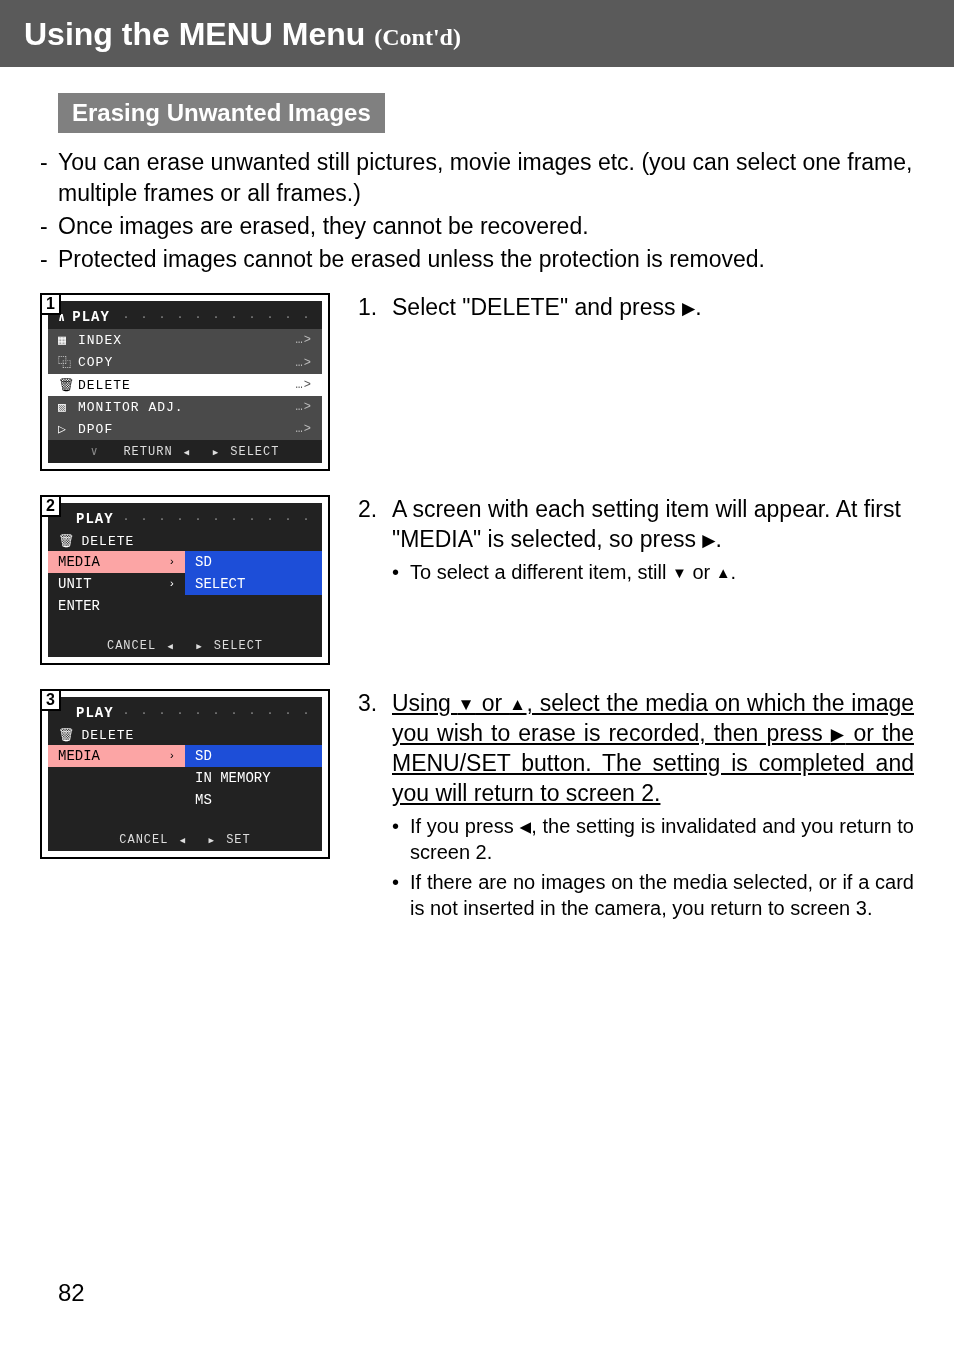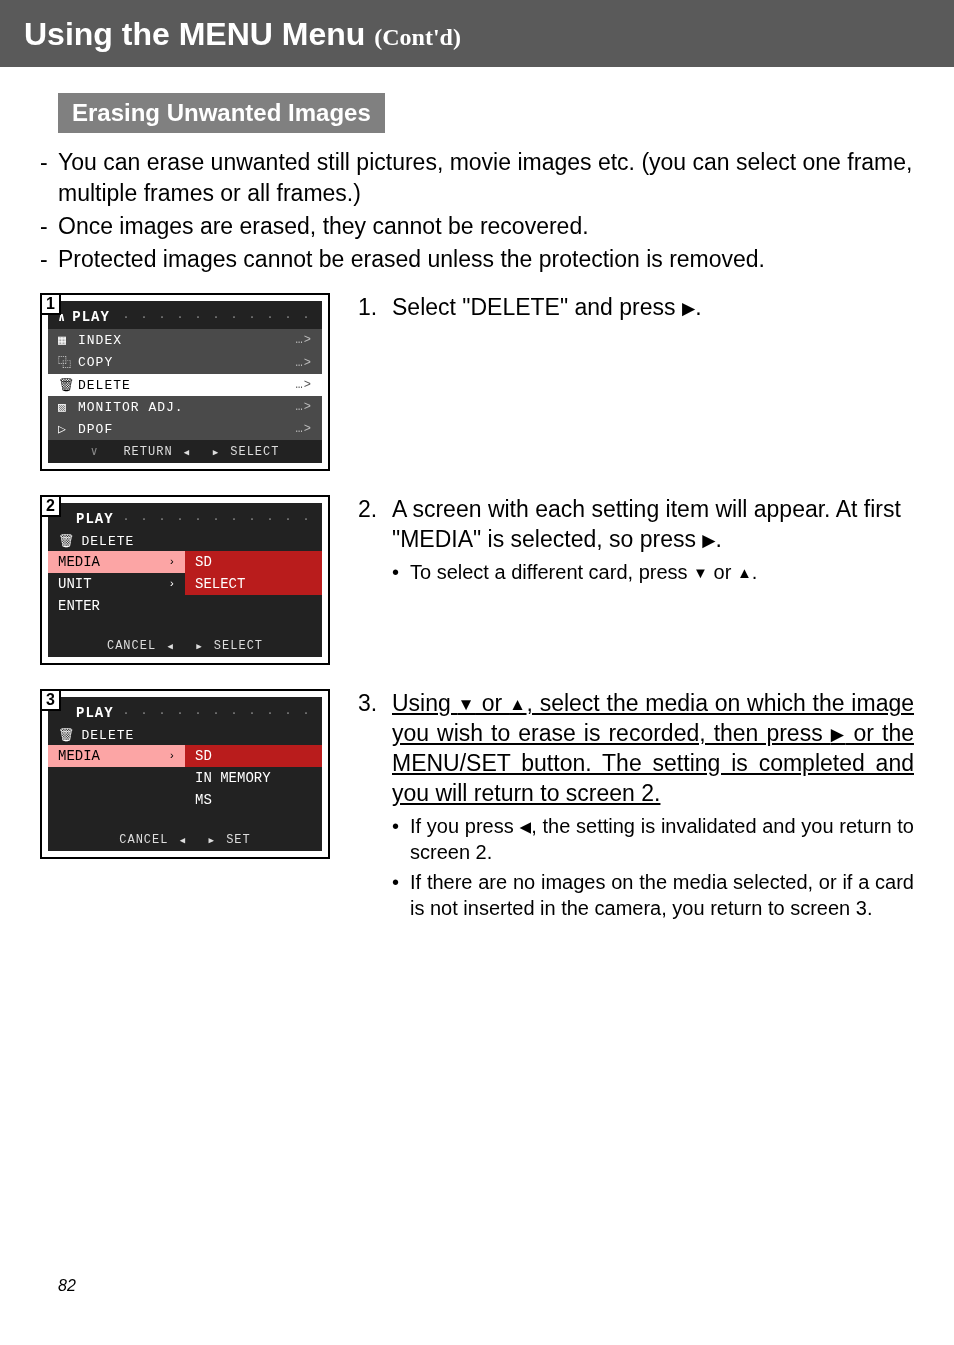--- a/index.html
+++ b/index.html
@@ -112,21 +112,21 @@
     .lcd .subhead {
       padding: 2px 10px;
       font-size: 13px;
       letter-spacing: 1px;
     }
     .lcd .subhead .ico { margin-right: 6px; }
     .lcd .two-col {
       display: flex;
     }
     .lcd .two-col .left { width: 50%; padding: 3px 10px; display:flex; align-items:center; }
-    .lcd .two-col .right { flex: 1; padding: 3px 10px; background: #b91c1c; }
+    .lcd .two-col .right { flex: 1; padding: 3px 10px; background: #1d4ed8; }
     .lcd .two-col.sel .left { background:#fca5a5; color:#000; }
     .lcd .two-col .chev { margin-left:auto; font-size:11px; }
     .lcd .two-col.noright .right { background: transparent; }
 
     .step-text { flex: 1; font-size: 23px; line-height: 1.3; }
     .step-text .num-line { display: flex; }
     .step-text .num { width: 34px; flex-shrink: 0; }
     .step-text .body { flex: 1; }
     .step-text .body.justify { text-align: justify; text-decoration: underline; }
     .step-text .bullet {
@@ -135,24 +135,23 @@
       margin-top: 4px;
     }
     .step-text .bullet .dot { width: 18px; flex-shrink: 0; }
     .step-text .bullet .btxt { flex: 1; }
     .tri-r::before { content: "▶"; font-size: 0.75em; vertical-align: 1px; }
     .tri-l::before { content: "◀"; font-size: 0.75em; vertical-align: 1px; }
     .tri-u::before { content: "▲"; font-size: 0.75em; vertical-align: 1px; }
     .tri-d::before { content: "▼"; font-size: 0.75em; vertical-align: 1px; }
     .page-num {
       position: absolute;
-      bottom: 50px;
+      bottom: 38px;
       left: 58px;
-      font-size: 16px;
-      font-style: italic;
+      font-size: 24px;
     }
   </style>
 </head>
 <body>
 
 <div class="header-bar">
   <span>Using the MENU Menu</span>
   <span class="sub">(Cont'd)</span>
 </div>
 
@@ -257,21 +256,21 @@
       </div>
     </div>
   </div>
   <div class="step-text">
     <div class="num-line">
       <span class="num">2.</span>
       <span class="body"><span>A screen with each setting item will appear. At first "MEDIA" is selected, so press </span><span class="tri-r"></span><span>.</span></span>
     </div>
     <div class="bullet" style="margin-left:34px">
       <span class="dot">•</span>
-      <span class="btxt"><span>To select a different card, press </span><span class="tri-d"></span><span> or </span><span class="tri-u"></span><span>.</span></span>
+      <span class="btxt"><span>To select a different item, still </span><span class="tri-d"></span><span> or </span><span class="tri-u"></span><span>.</span></span>
     </div>
   </div>
 </div>
 
 <div class="step-row">
   <div class="shot-wrap">
     <div class="shot">
       <div class="shot-num">3</div>
       <div class="lcd">
         <div class="head">

